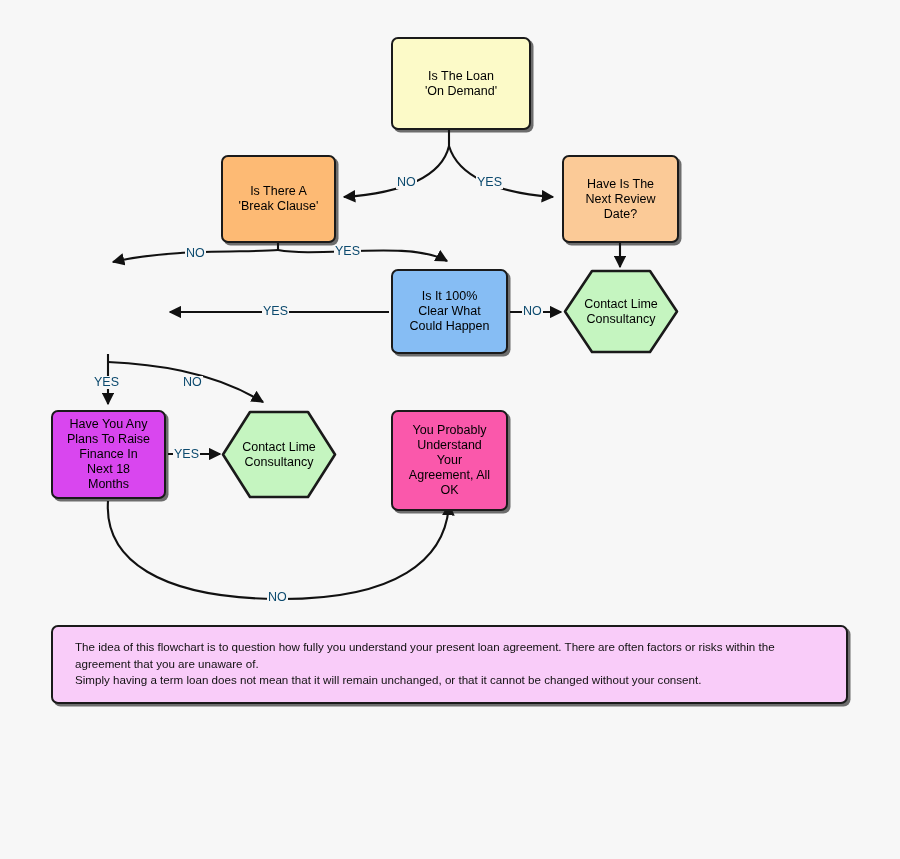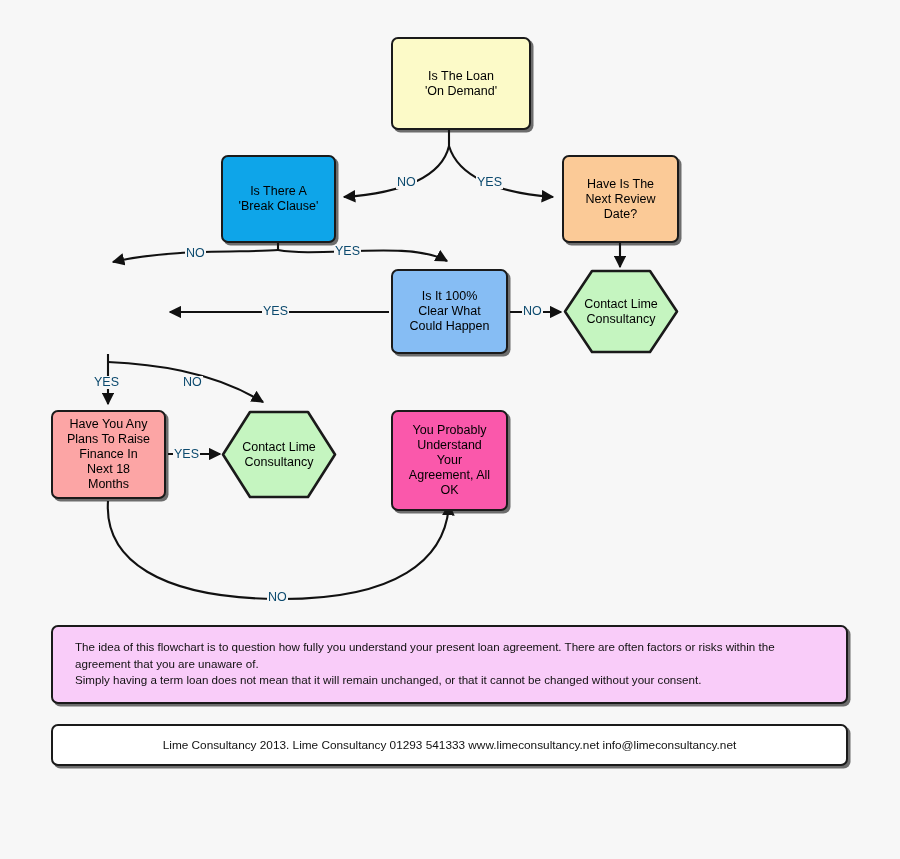--- a/index.html
+++ b/index.html
@@ -130,41 +130,41 @@
 
       <path d="M 168 454 L 220 454"></path>
 
       <path d="M 108 501 C 104 560, 160 598, 278 599 C 396 600, 446 560, 449 504"></path>
     </g>
   </svg>
 
   <div class="node box" style="left:391px; top:37px; width:140px; height:93px; background:#fcfac8;">Is The Loan
 'On Demand'</div>
 
-  <div class="node box" style="left:221px; top:155px; width:115px; height:88px; background:#0ea5e9;">Is There A
+  <div class="node box" style="left:221px; top:155px; width:115px; height:88px; background:#fdba74;">Is There A
 'Break Clause'</div>
 
   <div class="node box" style="left:562px; top:155px; width:117px; height:88px; background:#fbca97;">Have Is The
 Next Review
 Date?</div>
 
 
   <div class="node box" style="left:391px; top:269px; width:117px; height:85px; background:#86bdf4;">Is It 100%
 Clear What
 Could Happen</div>
 
   <div class="node hex" style="left:563px; top:269px; width:116px; height:85px;">
     <svg class="hexsvg" width="116" height="85" viewBox="0 0 116 85">
       <polygon points="29,2 87,2 114,42.5 87,83 29,83 2,42.5" fill="#c5f5c0" stroke="#1a1a1a" stroke-width="2.6" stroke-linejoin="round"></polygon>
     </svg>
     <span class="hexlabel">Contact Lime
 Consultancy</span>
   </div>
 
-  <div class="node box" style="left:51px; top:410px; width:115px; height:89px; background:#fca5a5;">Have You Any
+  <div class="node box" style="left:51px; top:410px; width:115px; height:89px; background:#d946ef;">Have You Any
 Plans To Raise
 Finance In
 Next 18
 Months</div>
 
   <div class="node hex" style="left:221px; top:410px; width:116px; height:89px;">
     <svg class="hexsvg" width="116" height="89" viewBox="0 0 116 89">
       <polygon points="29,2 87,2 114,44.5 87,87 29,87 2,44.5" fill="#c5f5c0" stroke="#1a1a1a" stroke-width="2.6" stroke-linejoin="round"></polygon>
     </svg>
     <span class="hexlabel">Contact Lime
@@ -184,17 +184,14 @@
   <div class="edge-label" style="left:262px; top:305px;">YES</div>
   <div class="edge-label" style="left:522px; top:305px;">NO</div>
   <div class="edge-label" style="left:93px; top:376px;">YES</div>
   <div class="edge-label" style="left:182px; top:376px;">NO</div>
   <div class="edge-label" style="left:173px; top:448px;">YES</div>
   <div class="edge-label" style="left:267px; top:591px;">NO</div>
 
   <div class="panel" id="note-panel" style="left:51px; top:625px; width:797px; height:79px;">The idea of this flowchart is to question how fully you understand your present loan agreement. There are often factors or risks within the agreement that you are unaware of.
 Simply having a term loan does not mean that it will remain unchanged, or that it cannot be changed without your consent.</div>
 
-  <div class="panel" id="footer-panel" style="left:51px; top:724px; width:797px; height:42px;">
-    <span>Lime Consultancy 2013. Lime Consultancy 01293 541333  www.limeconsultancy.net  info@limeconsultancy.net</span>
-  </div>
 
 </div>
 
 </body></html>

